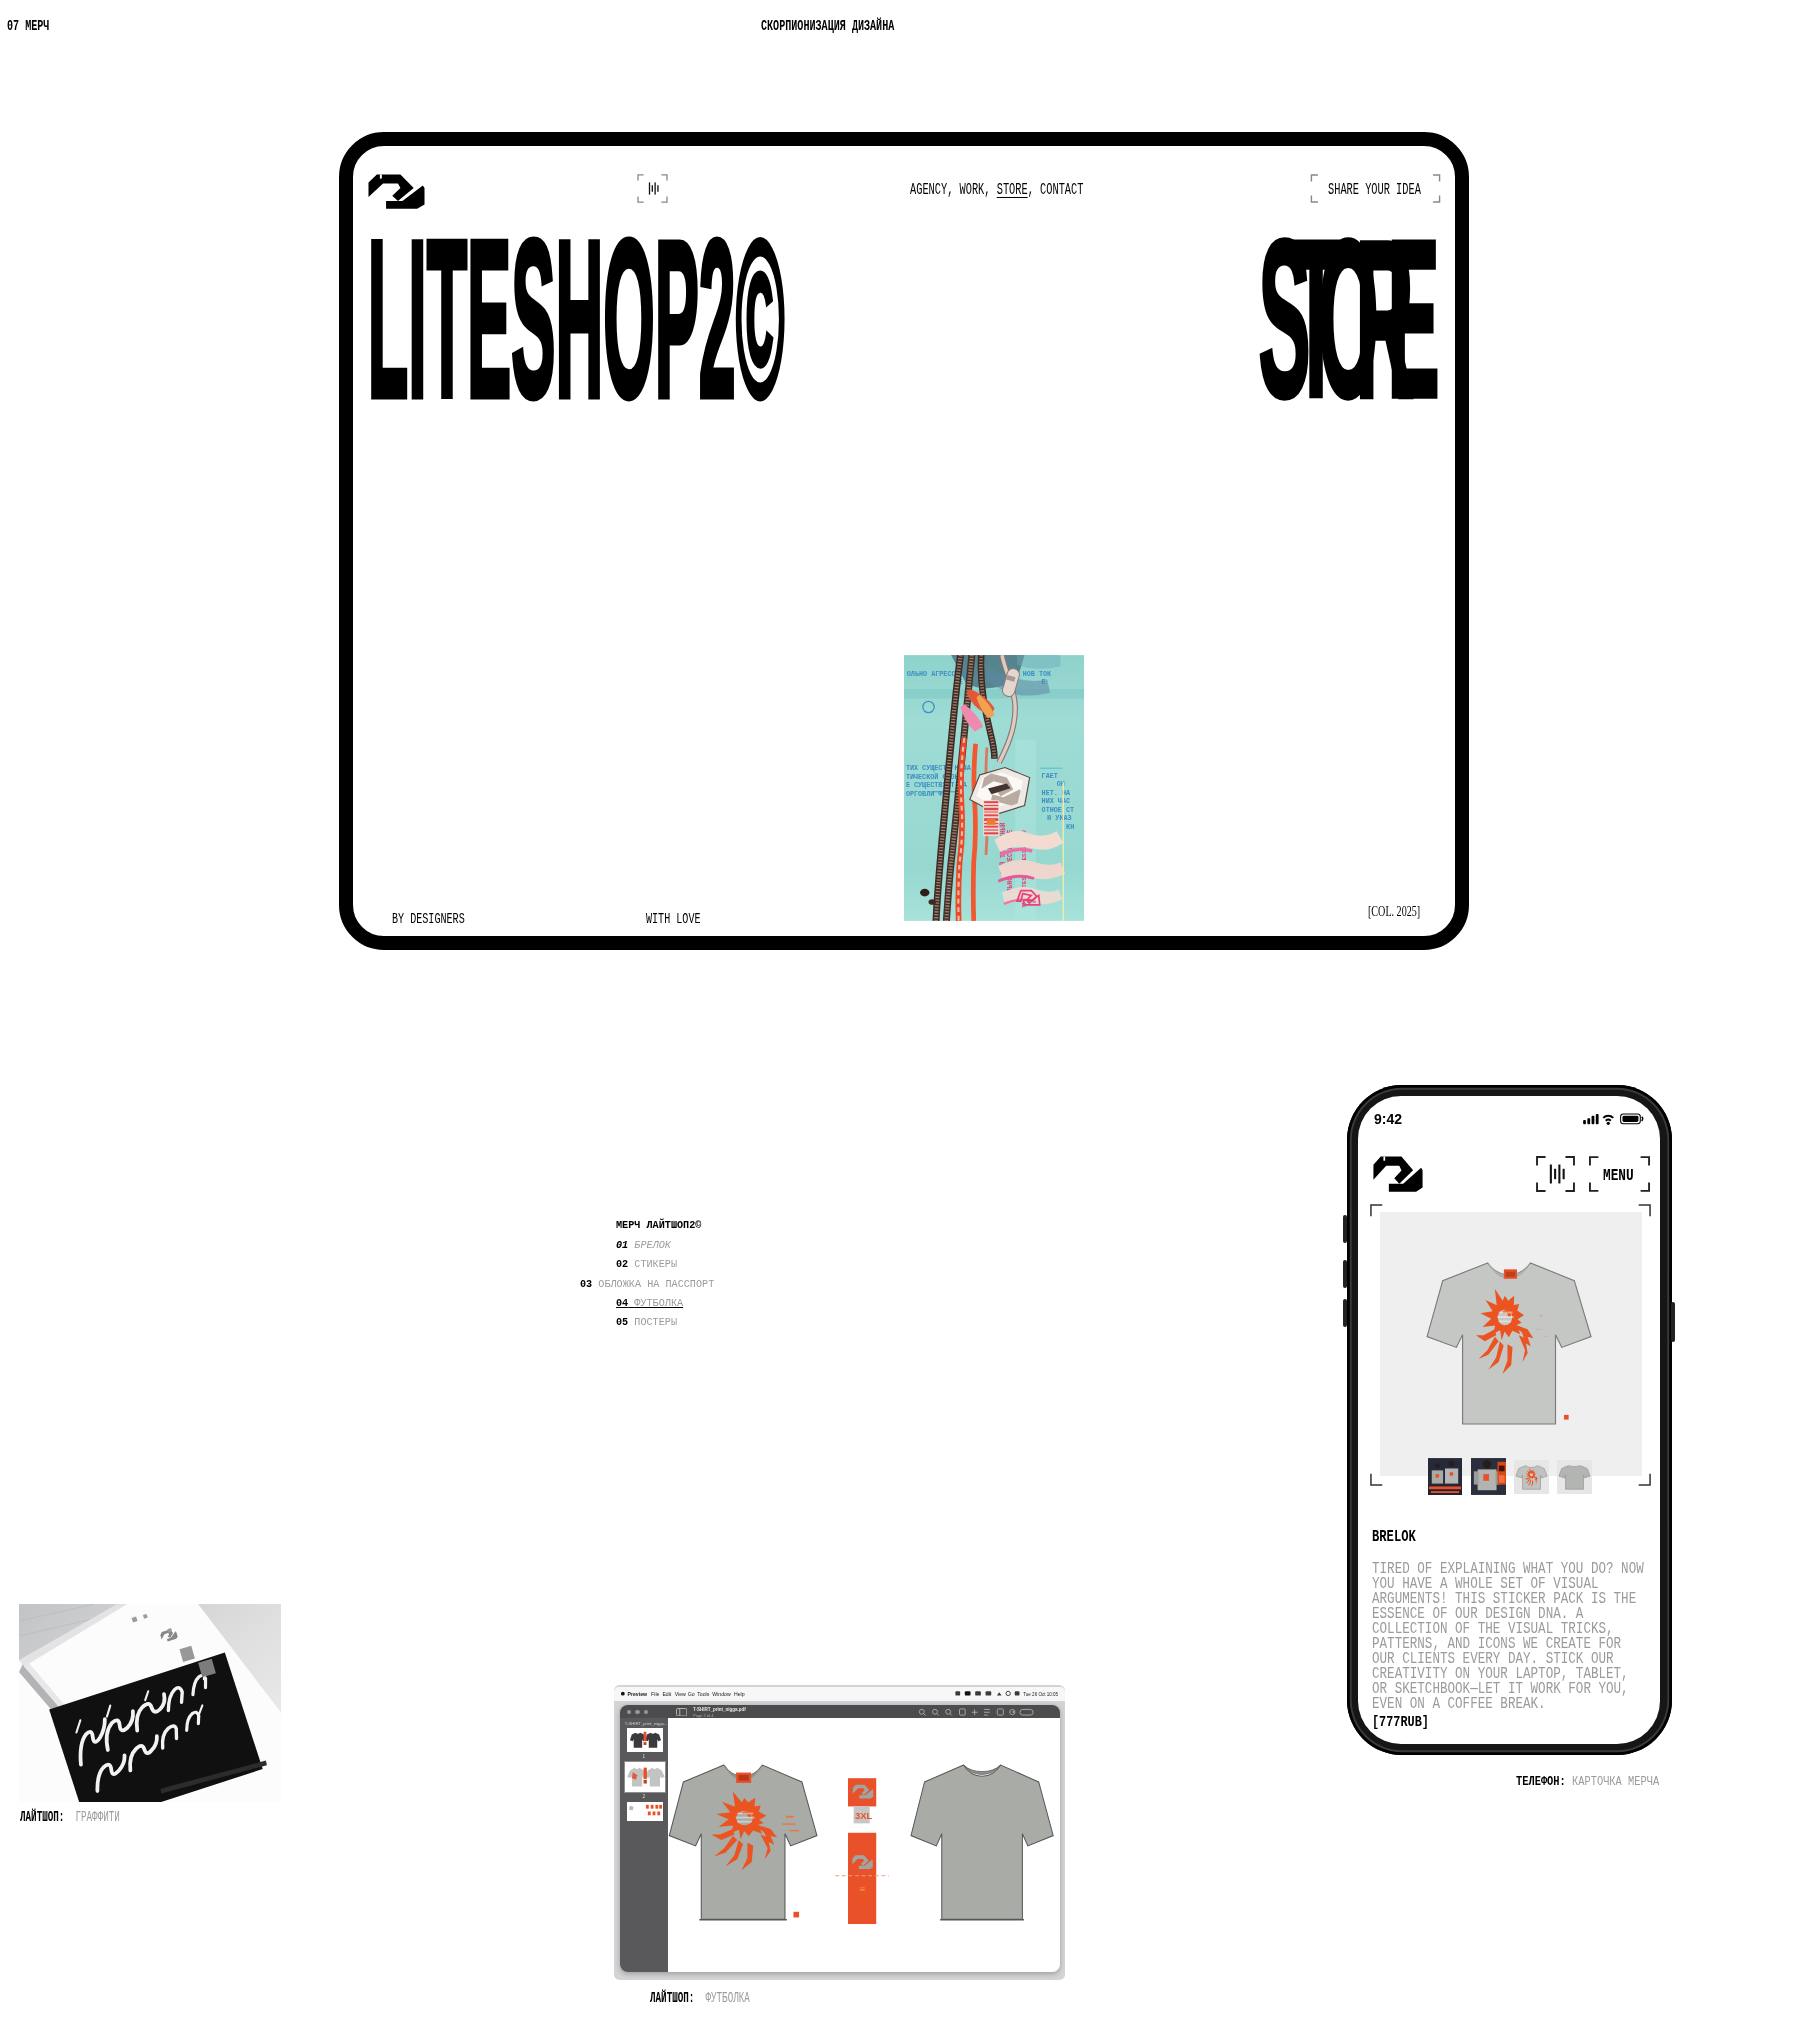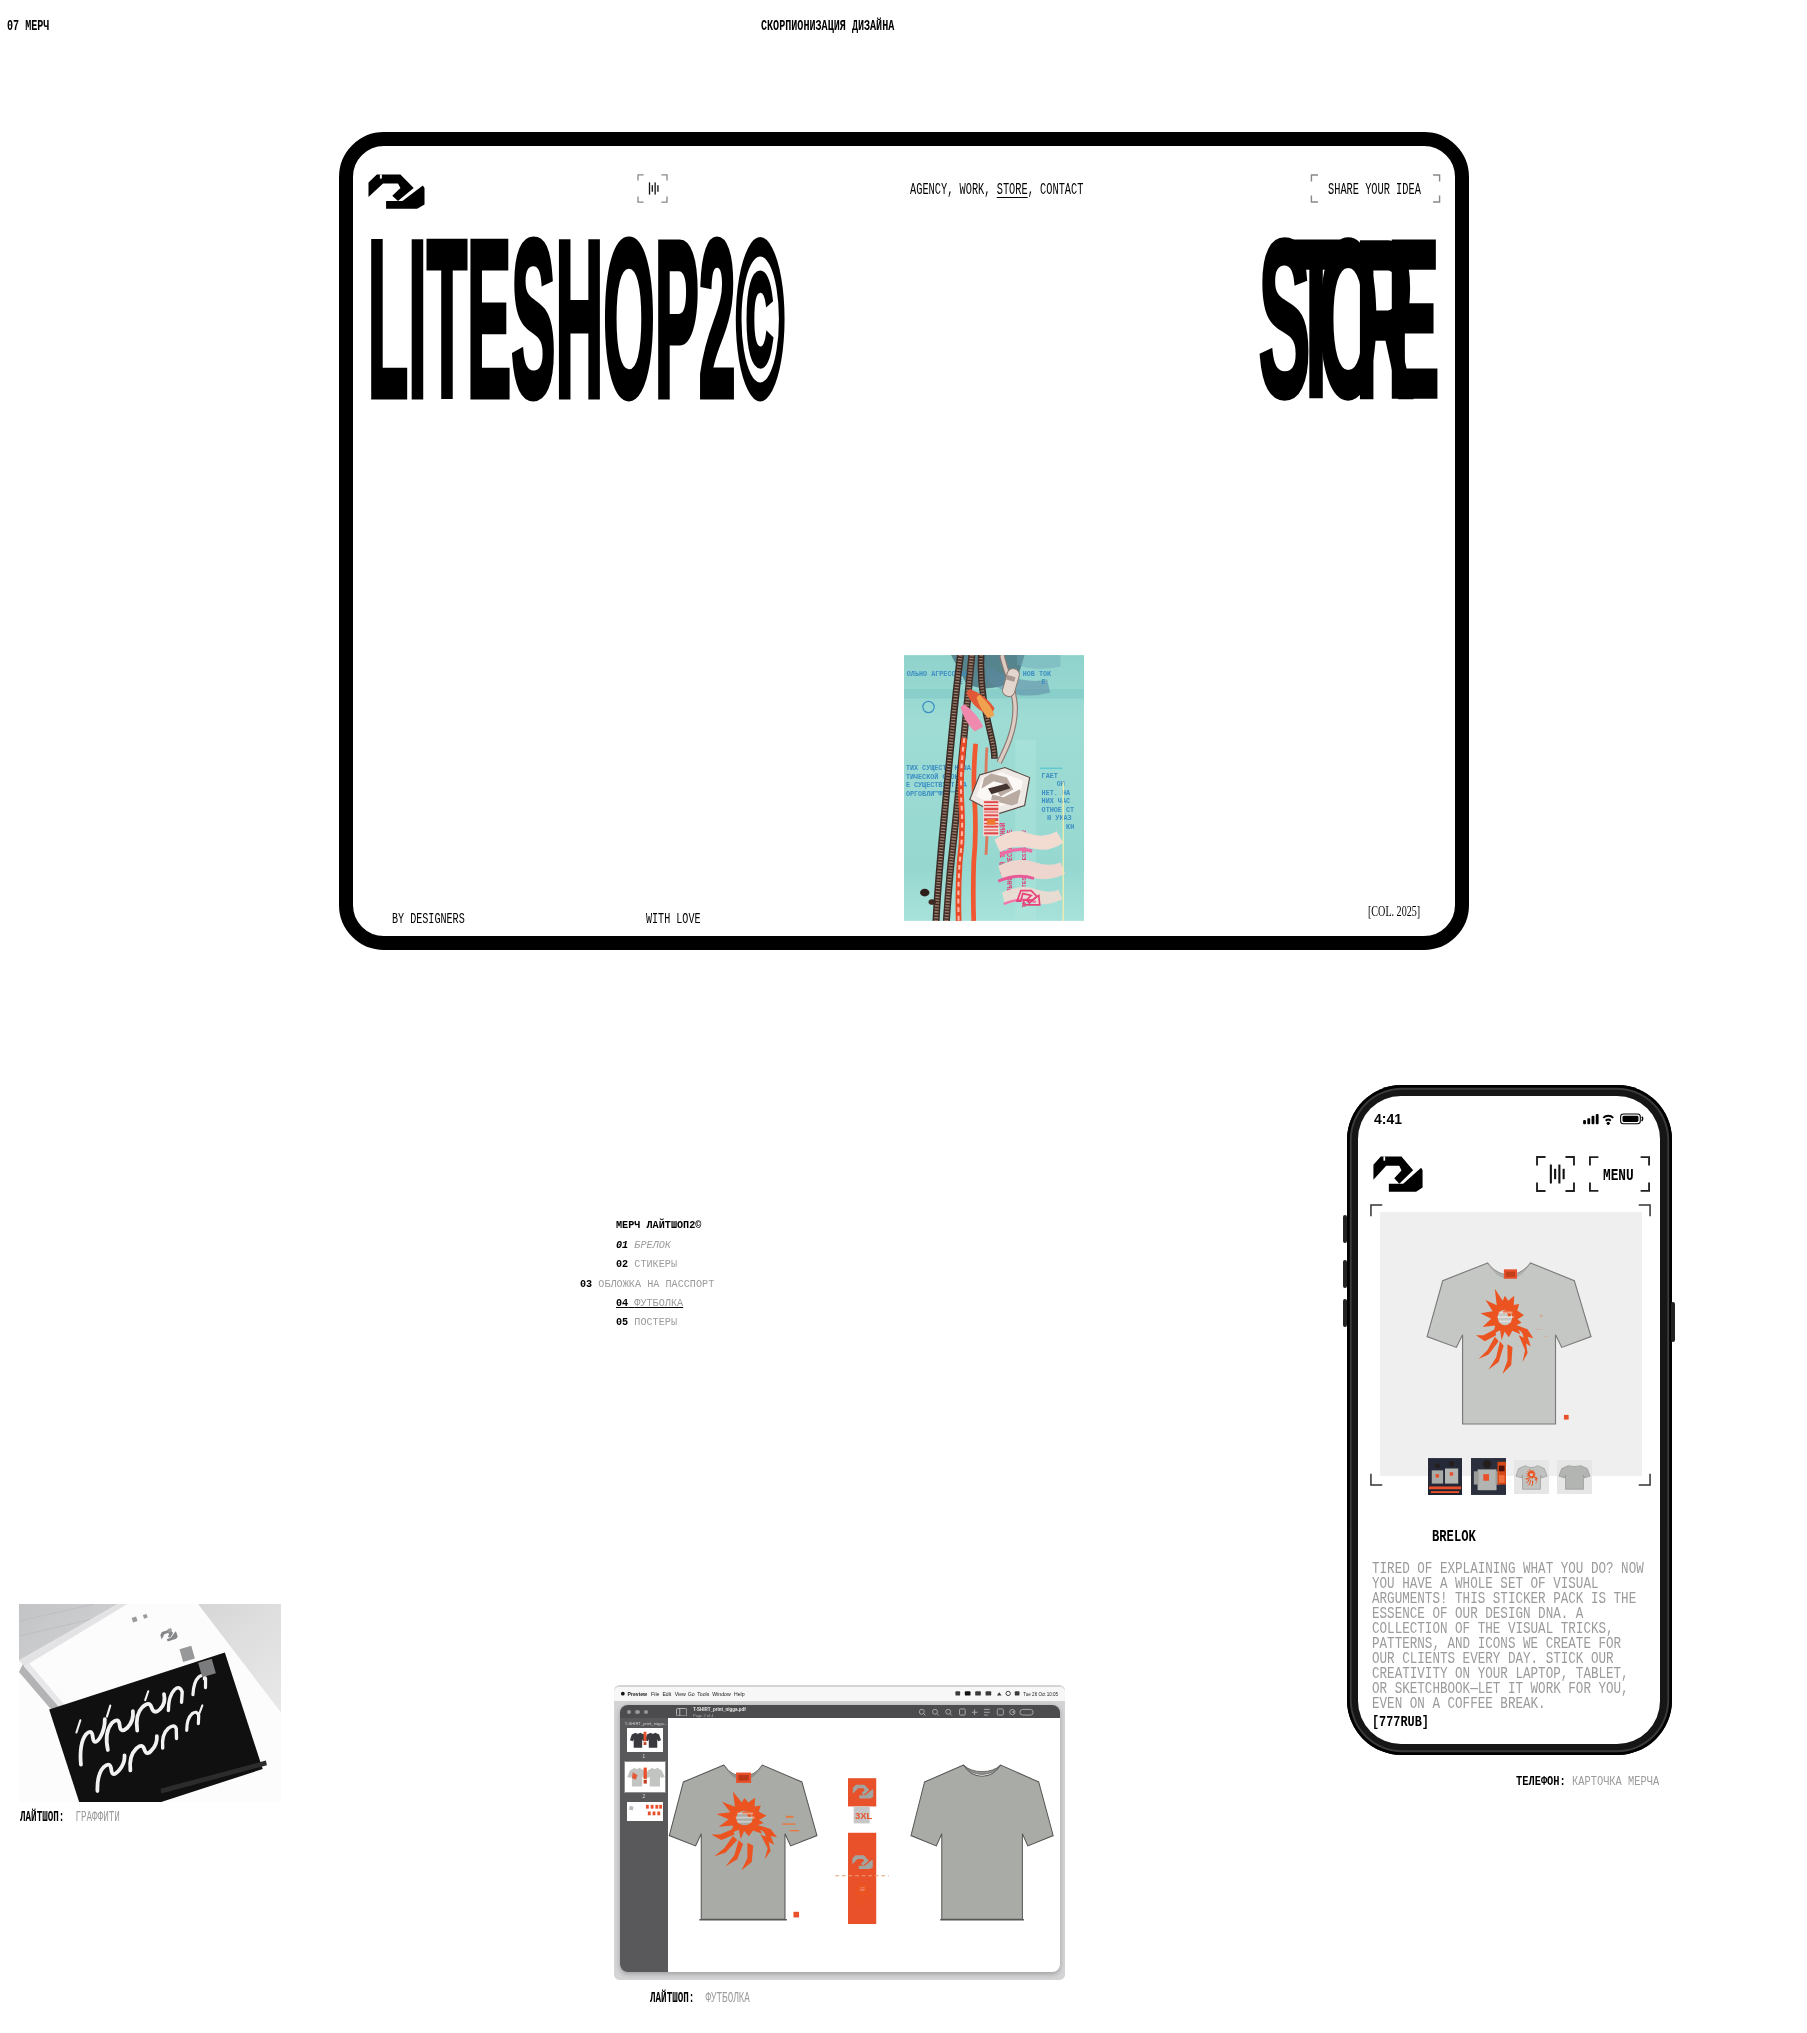--- a/index.html
+++ b/index.html
@@ -213,21 +213,21 @@
 
 <div class="abs" style="left:1347px; top:1085px; width:325px; height:670px; background:#161616; border-radius:55px; box-shadow:inset 0 0 0 2.8px #000, inset 0 0 0 4.7px #3a3a3a;"></div>
 
 <div class="abs" style="left:1343px; top:1215px; width:3.8px; height:28px; background:#222; border-radius:1.9px;"></div>
 <div class="abs" style="left:1343px; top:1260px; width:3.8px; height:28px; background:#222; border-radius:1.9px;"></div>
 <div class="abs" style="left:1343px; top:1299px; width:3.8px; height:28px; background:#222; border-radius:1.9px;"></div>
 <div class="abs" style="left:1671px; top:1302px; width:3.8px; height:40px; background:#222; border-radius:1.9px;"></div>
 
 <div class="abs" style="left:1358px; top:1096px; width:302px; height:648px; background:#fff; border-radius:43px;"></div>
 
-<div class="abs" style="left:1374px; top:1111px; font-family:'Liberation Sans'; font-weight:bold; font-size:14px; color:#000;">4:41</div>
+<div class="abs" style="left:1374px; top:1111px; font-family:'Liberation Sans'; font-weight:bold; font-size:14px; color:#000;">9:42</div>
 
 <svg class="abs" style="left:1583px; top:1113px;" width="64" height="12.2" viewBox="0 0 68 13">
   <g fill="#000">
     <rect x="0" y="7.5" width="3" height="4.5" rx="1"></rect>
       <rect x="4.5" y="5.5" width="3" height="6.5" rx="1"></rect>
       <rect x="9" y="3" width="3" height="9" rx="1"></rect>
       <rect x="13.5" y="1" width="3" height="11" rx="1"></rect>
   </g>
   <g stroke="#000" fill="none">
     <path d="M21.5,5.2 a7.5,7.5 0 0 1 10.6,0" stroke-width="2.2"></path>
@@ -328,21 +328,21 @@
   <rect width="37" height="36" fill="#e7e6e6"></rect>
   <path d="M12,6 L5,9 L2,17 L8,19 L9,16 L9,31 L28,31 L28,16 L29,19 L35,17 L32,9 L25,6 Q18,10 12,6 Z" fill="#c0c2bf" stroke="#8a8a8a" stroke-width="0.6"></path>
   <use href="#scorp" transform="translate(11,10) scale(0.155,0.17)"></use>
 </svg>
 
 <svg class="abs" style="left:1557px; top:1460px;" width="35" height="34" viewBox="0 0 37 36">
   <rect width="37" height="36" fill="#e7e6e6"></rect>
   <path d="M12,6 L5,9 L2,17 L8,19 L9,16 L9,31 L28,31 L28,16 L29,19 L35,17 L32,9 L25,6 Q18,8 12,6 Z" fill="#b3b5b2" stroke="#8a8a8a" stroke-width="0.6"></path>
 </svg>
 
-<div class="abs" style="left:1432px; top:1527px;">
+<div class="abs" style="left:1372px; top:1527px;">
     <span class="m" style="font-size:17px; font-weight:bold; transform:scale(0.715,1);">BRELOK</span>
   </div>
 
 <div class="abs" style="left:1372px; top:1561px;">
     <span class="m g" style="font-size:17px; line-height:15px; transform:scale(0.74,1);">TIRED OF EXPLAINING WHAT YOU DO? NOW<br>YOU HAVE A WHOLE SET OF VISUAL<br>ARGUMENTS! THIS STICKER PACK IS THE<br>ESSENCE OF OUR DESIGN DNA. A<br>COLLECTION OF THE VISUAL TRICKS,<br>PATTERNS, AND ICONS WE CREATE FOR<br>OUR CLIENTS EVERY DAY. STICK OUR<br>CREATIVITY ON YOUR LAPTOP, TABLET,<br>OR SKETCHBOOK—LET IT WORK FOR YOU,<br>EVEN ON A COFFEE BREAK.</span>
   </div>
 
 <div class="abs" style="left:1372px; top:1714px;">
     <span class="m" style="font-size:15px; font-weight:bold; transform:scale(0.79,1);">[777RUB]</span>
   </div>

